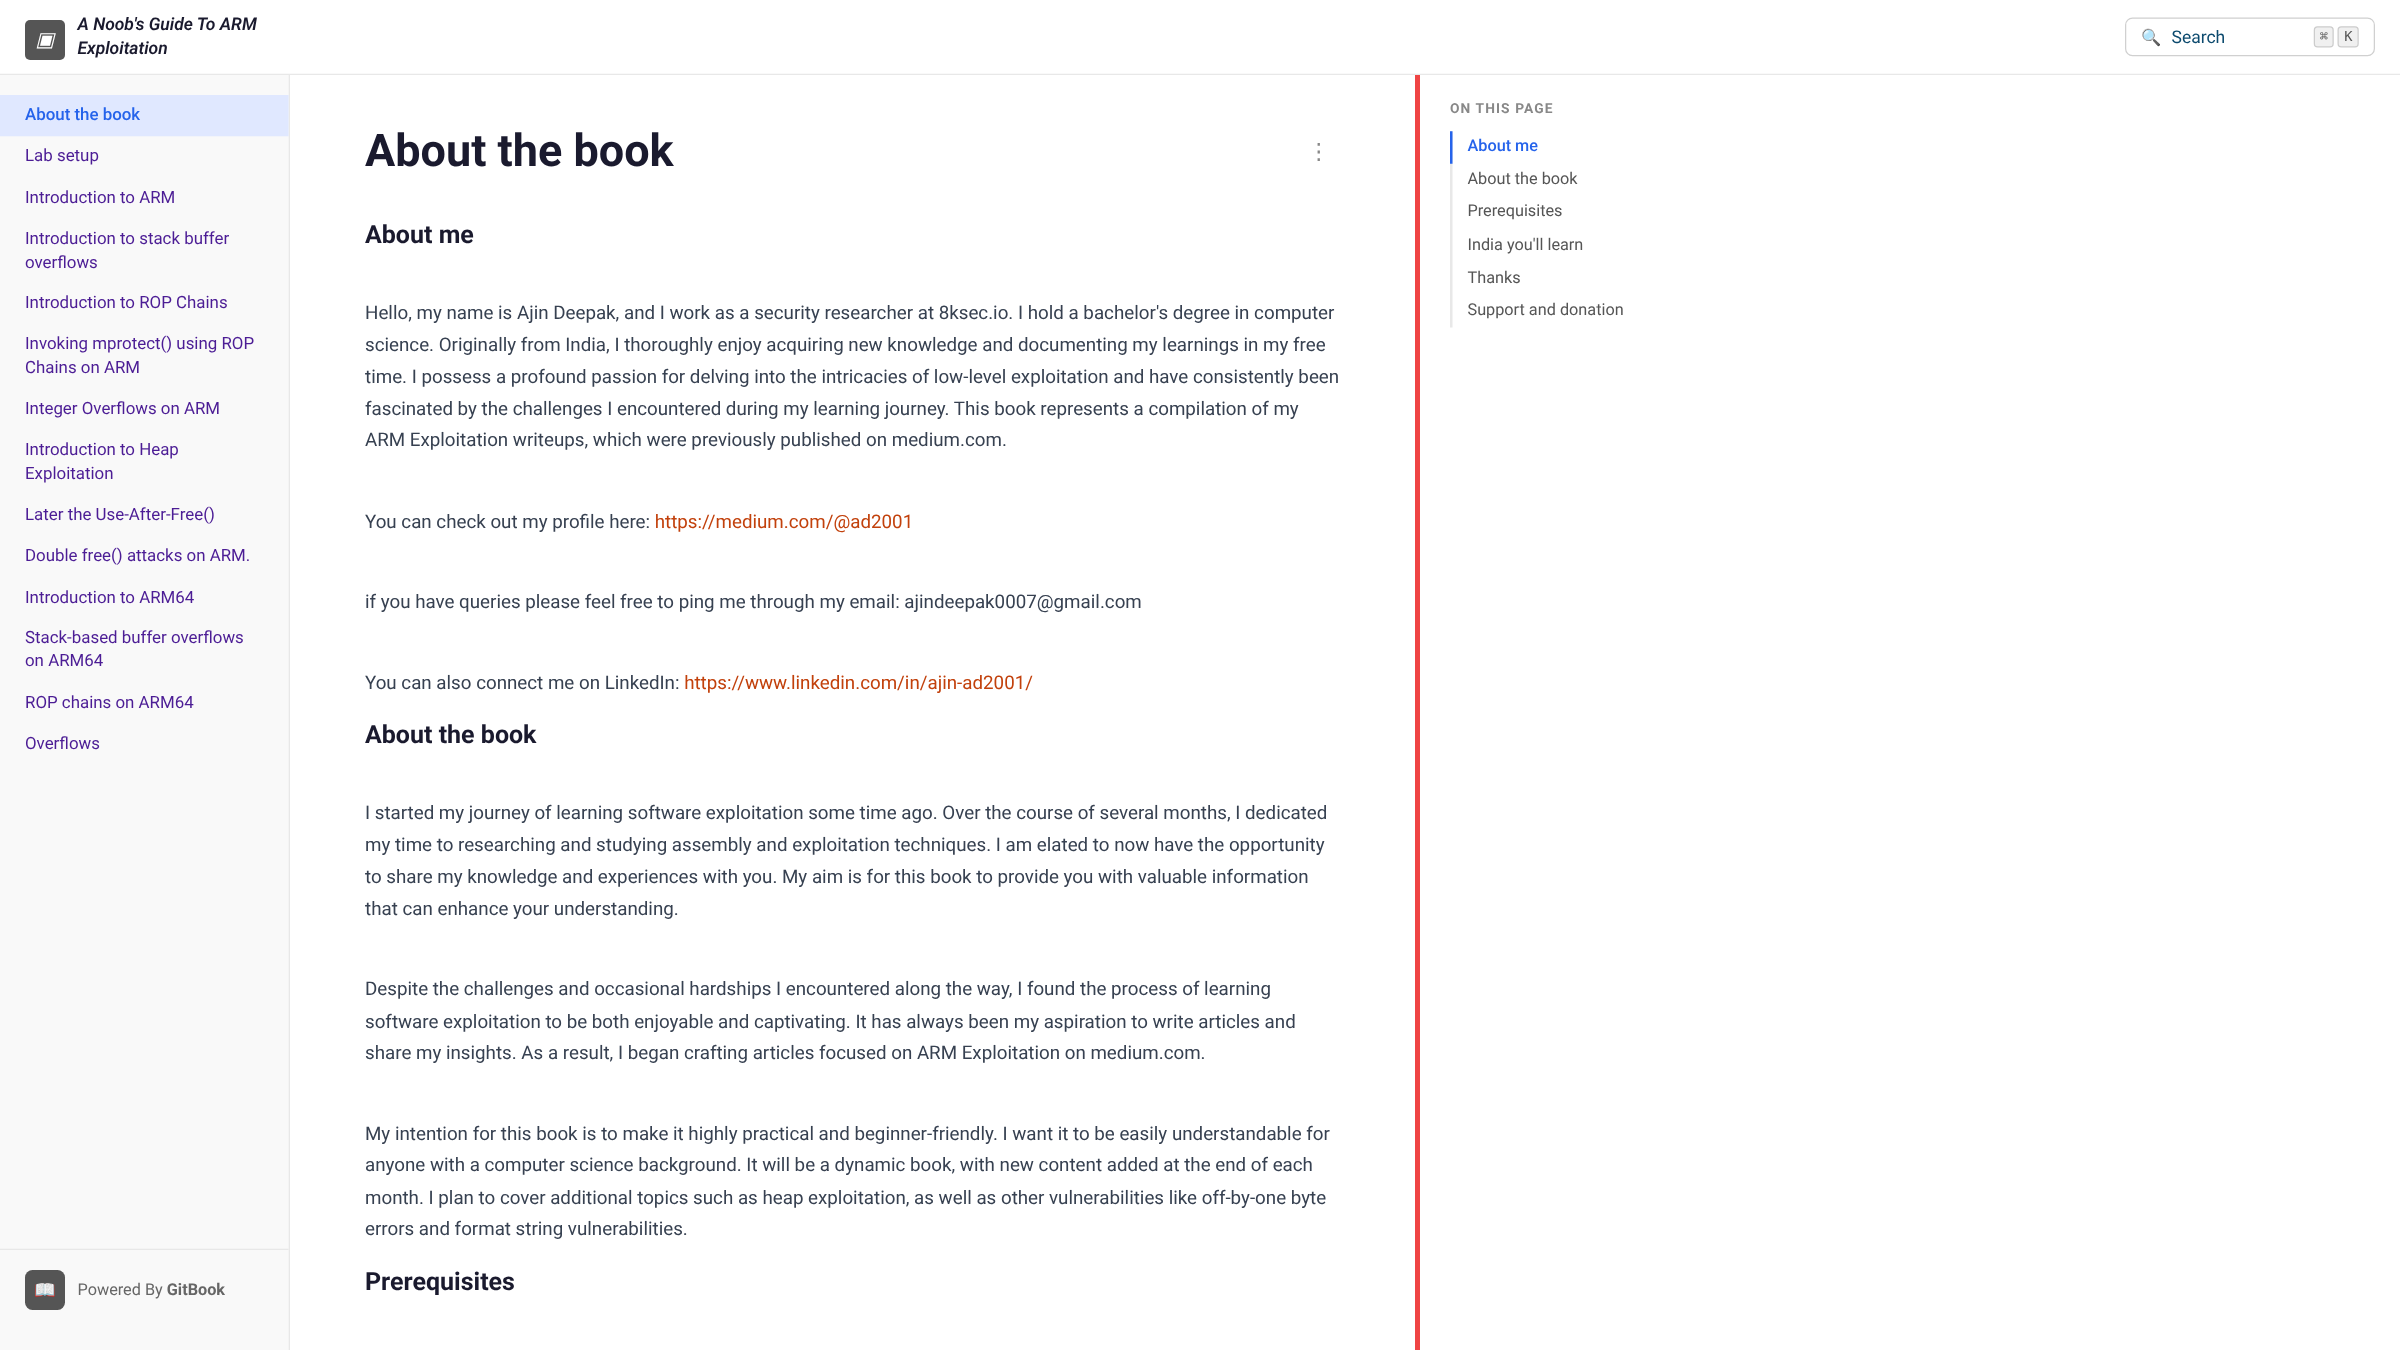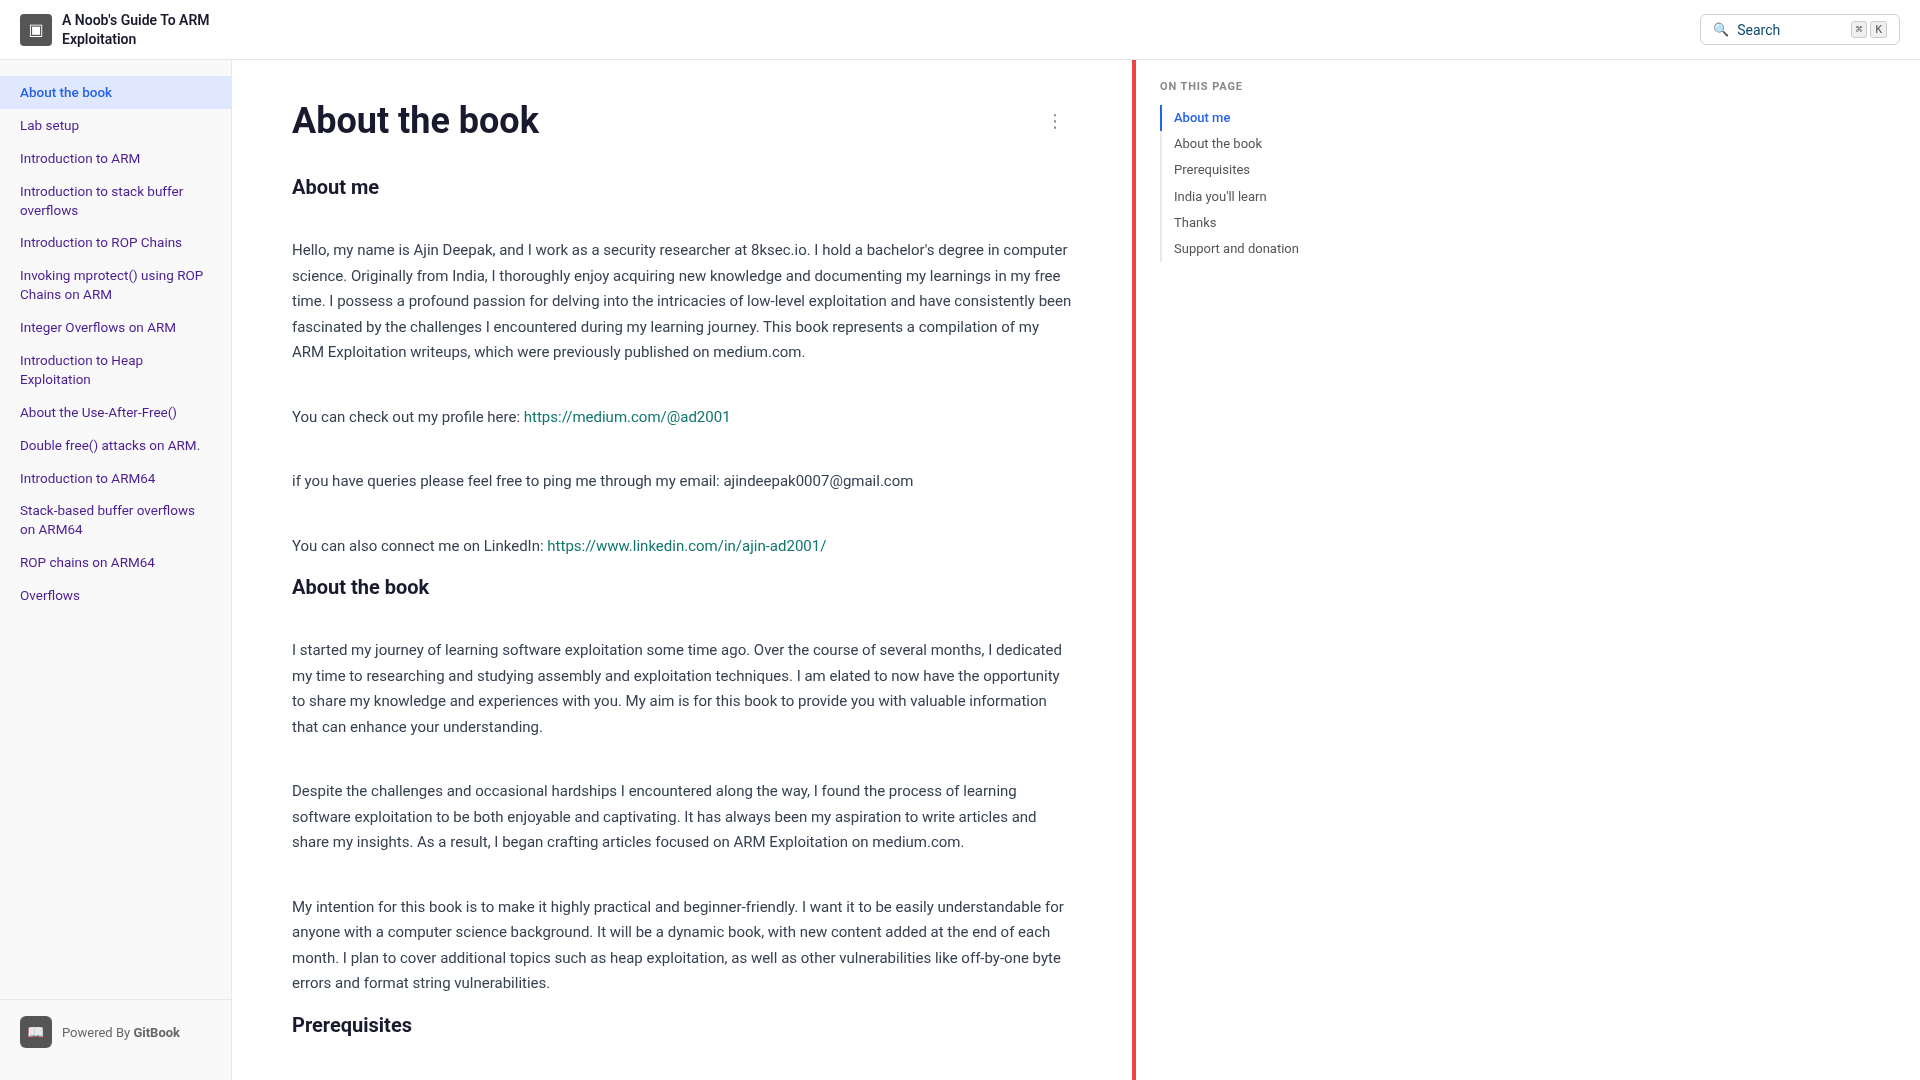--- a/index.html
+++ b/index.html
@@ -22,22 +22,23 @@
       padding: 0 20px;
       height: 60px;
       border-bottom: 1px solid #e8e8e8;
       background: #fff;
       flex-shrink: 0;
       position: relative;
       z-index: 10;
     }
     .logo-area {
       display: flex;
-      align-items: center;
+      align-items: flex-end;
       gap: 10px;
+      font-style: italic;
     }
     .logo-icon {
       width: 32px;
       height: 32px;
       background: #555;
       border-radius: 4px;
       display: flex;
       align-items: center;
       justify-content: center;
     }
@@ -184,21 +185,21 @@
       margin-top: 8px;
     }
     .body-text {
       font-size: 15px;
       line-height: 1.7;
       color: #374151;
       margin-bottom: 16px;
       margin-top: 39px;
     }
     .link-text {
-      color: #0f766e;
+      color: #c2410c;
       text-decoration: none;
     }
 
     
     .right-sidebar {
       width: 220px;
       flex-shrink: 0;
       padding: 20px 24px;
       border-left: 4px solid #ef4444;
       overflow-y: auto;
@@ -256,21 +257,21 @@
     <div class="sidebar-nav">
 
     <a class="sidebar-item active" href="#">About the book</a>
         <a class="sidebar-item" href="#">Lab setup</a>
         <a class="sidebar-item" href="#">Introduction to ARM</a>
         <a class="sidebar-item" href="#">Introduction to stack buffer overflows</a>
         <a class="sidebar-item" href="#">Introduction to ROP Chains</a>
         <a class="sidebar-item" href="#">Invoking mprotect() using ROP Chains on ARM</a>
         <a class="sidebar-item" href="#">Integer Overflows on ARM</a>
         <a class="sidebar-item" href="#">Introduction to Heap Exploitation</a>
-        <a class="sidebar-item" href="#">About the Use-After-Free()</a>
+        <a class="sidebar-item" href="#">Later the Use-After-Free()</a>
         <a class="sidebar-item" href="#">Double free() attacks on ARM.</a>
         <a class="sidebar-item" href="#">Introduction to ARM64</a>
         <a class="sidebar-item" href="#">Stack-based buffer overflows on ARM64</a>
         <a class="sidebar-item" href="#">ROP chains on ARM64</a>
         <a class="sidebar-item" href="#">Overflows</a>
       </div>
     <div class="sidebar-footer">
       <div class="gitbook-icon">📖</div>
       <span>
         <span>Powered By</span>

